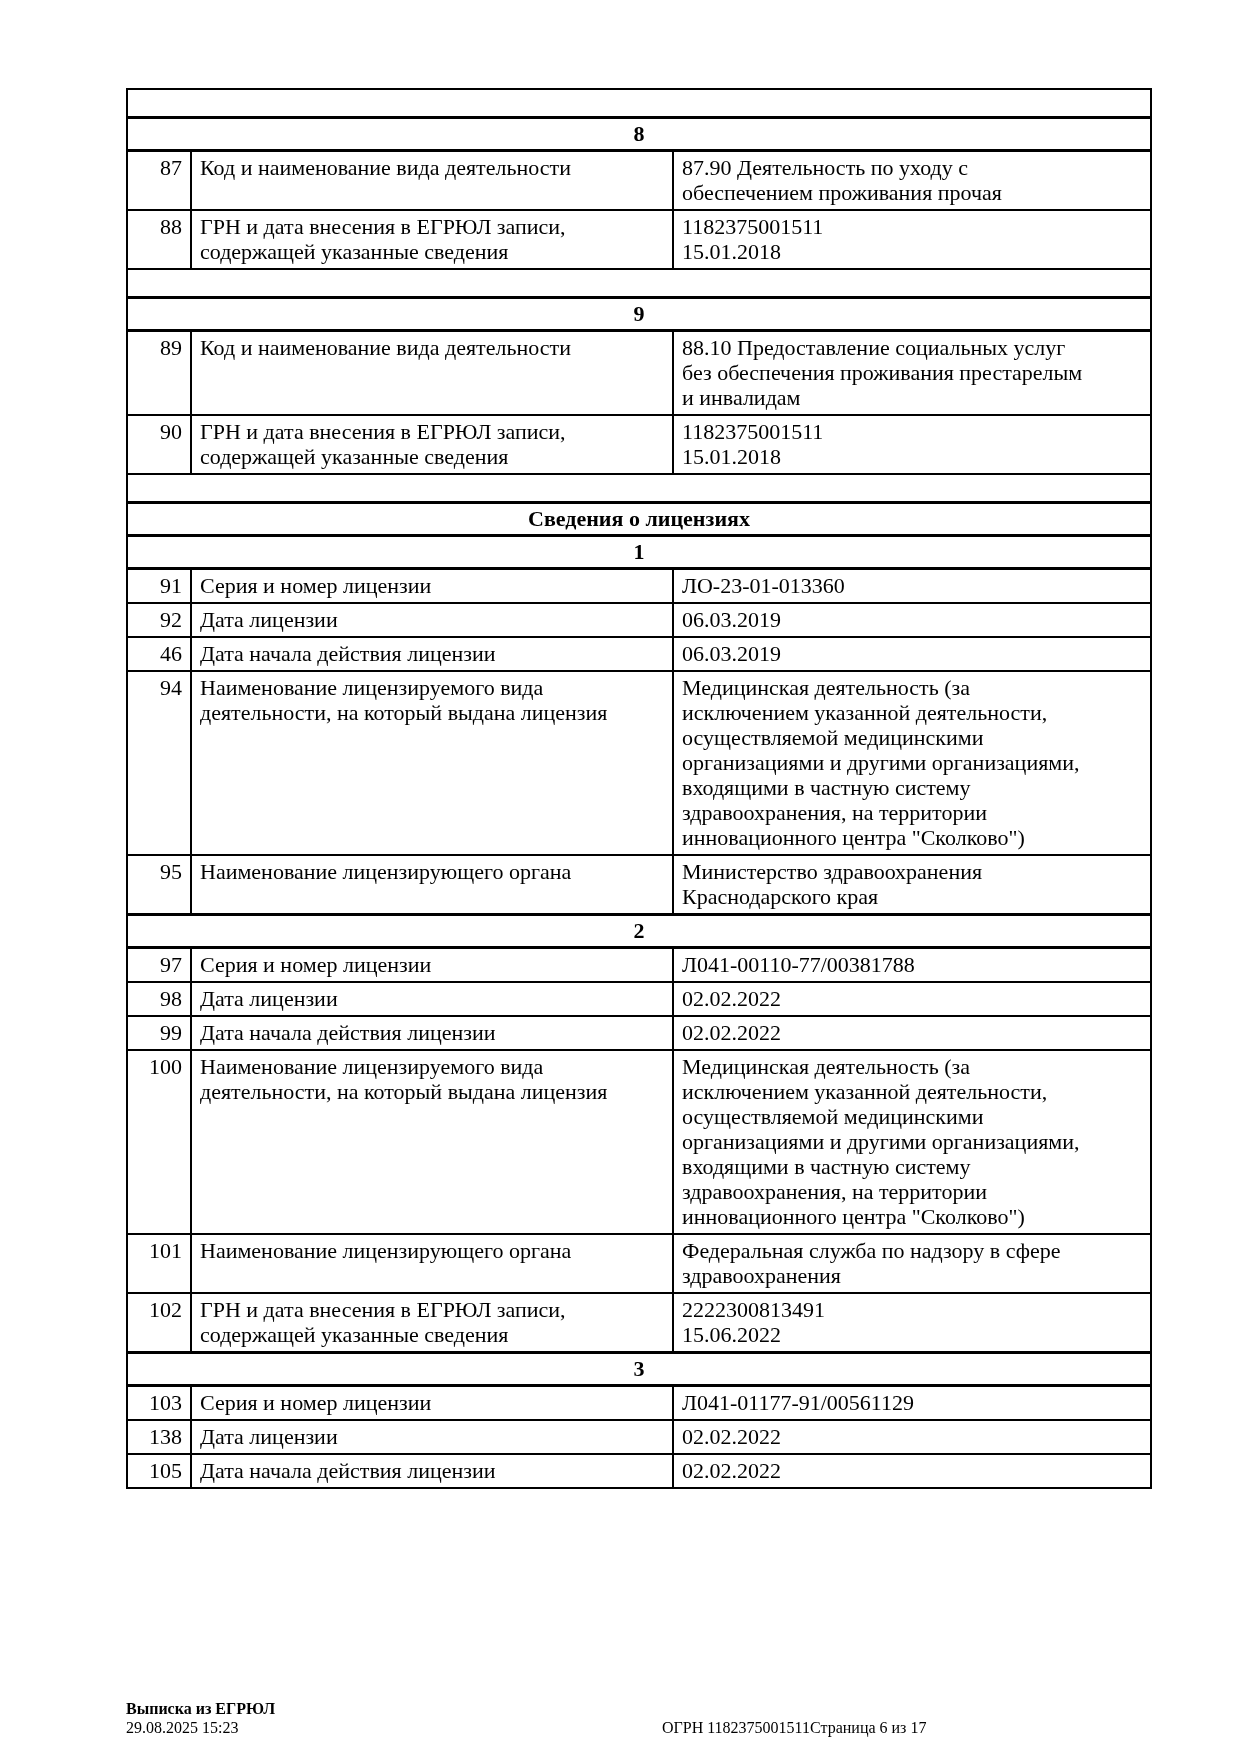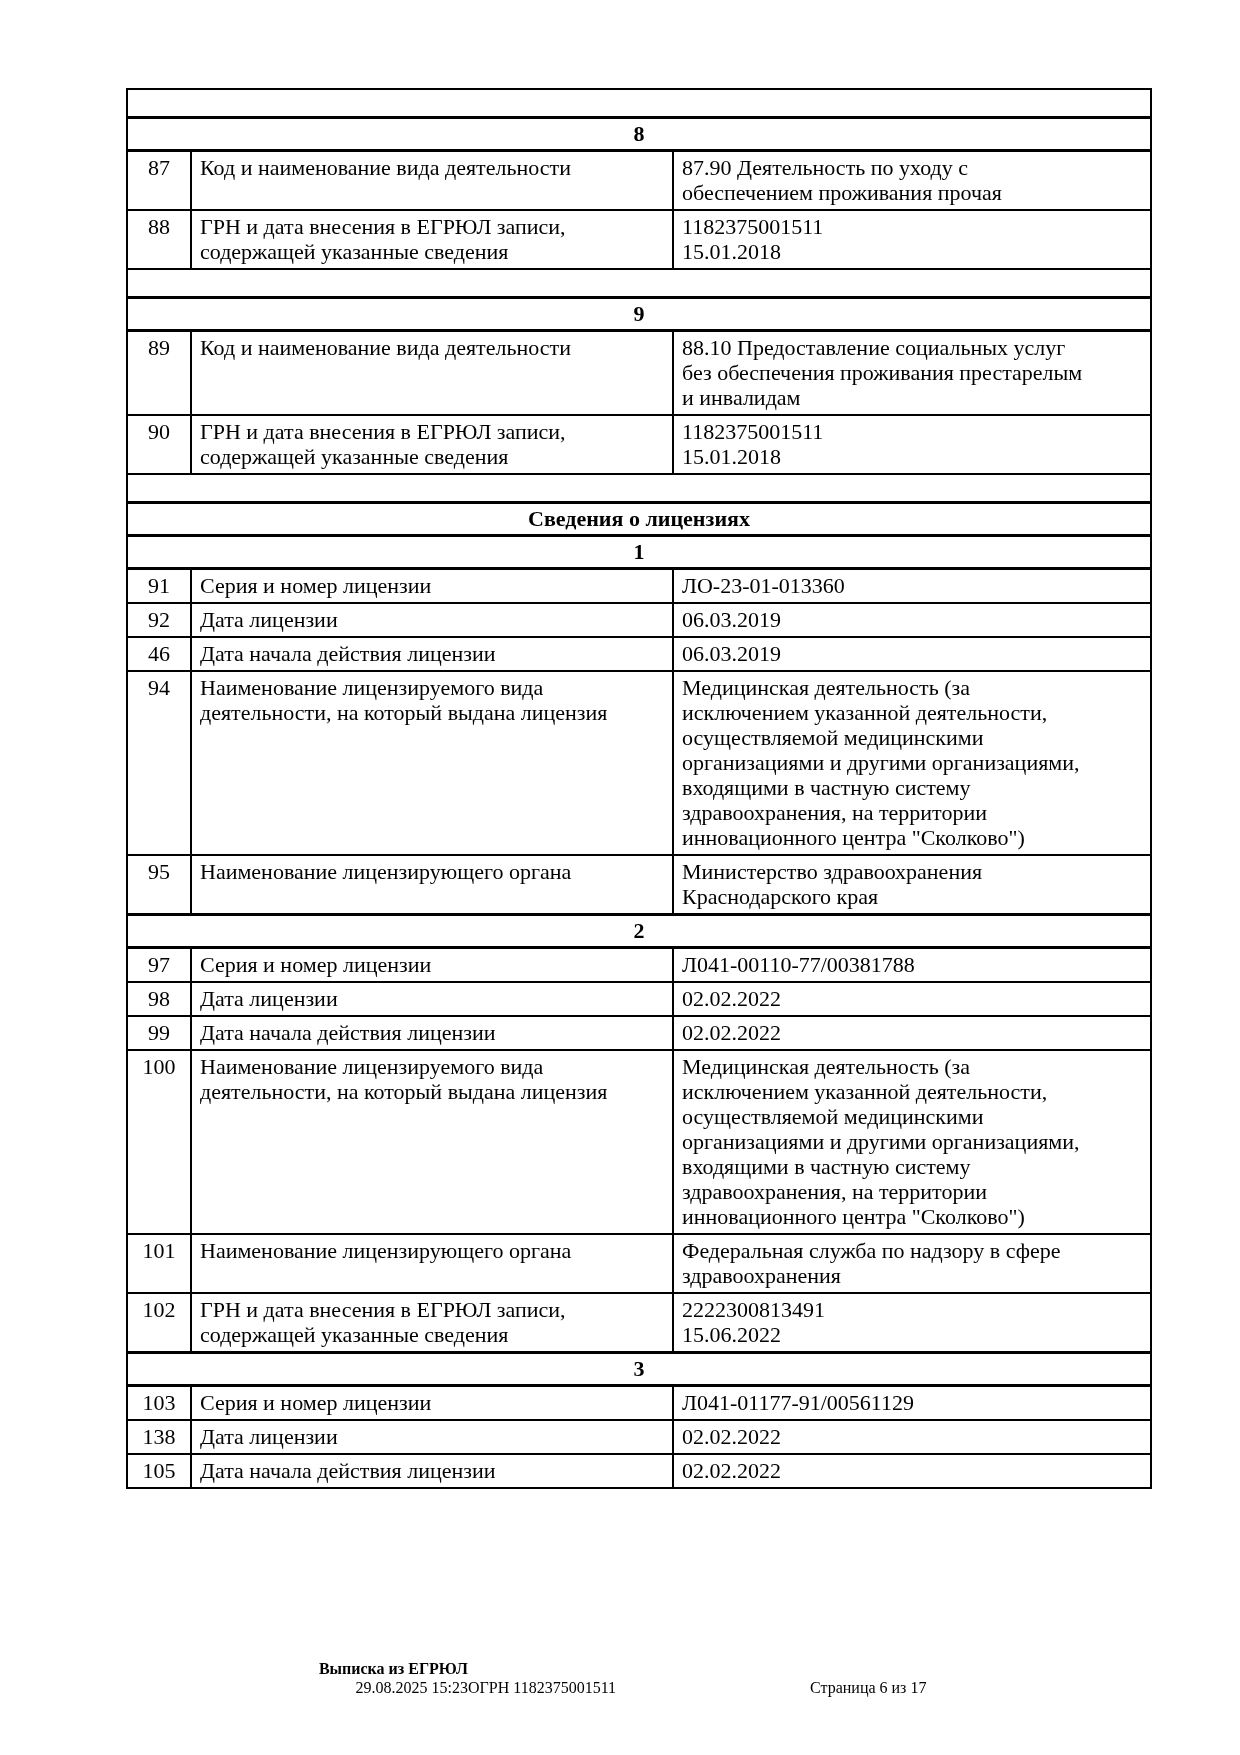--- a/index.html
+++ b/index.html
@@ -27,21 +27,21 @@
   col.c-value { width: auto;  }
   table.egrul td {
     border: 2px solid #000;
     font-size: 22px;
     line-height: 25px;
     vertical-align: top;
     padding: 3px 8px 4px 8px;
     word-wrap: break-word;
   }
   td.num {
-    text-align: center;
+    text-align: right;
     padding-left: 2px;
     padding-right: 2px;
   }
   tr.spacer td {
     height: 26px;
     padding: 0;
   }
   tr.section td, tr.title td {
     text-align: center;
     font-weight: bold;
@@ -55,22 +55,22 @@
     position: absolute;
     left: 126px;
     top: 1659px;
     width: 1026px;
     display: flex;
     align-items: flex-end;
     font-size: 16px;
     line-height: 19px;
   }
   .footer > div { flex: 1 1 0; }
-  .footer .f-left   { text-align: right;   }
-  .footer .f-center { text-align: left; }
+  .footer .f-left   { text-align: left; margin-top: 40px;   }
+  .footer .f-center { text-align: right; }
   .footer .f-right  { text-align: left;  }
   .footer .doc-title { font-weight: bold; }
 </style>
 </head>
 <body>
 
 <div class="page">
 
   <table class="egrul">
     <colgroup>

